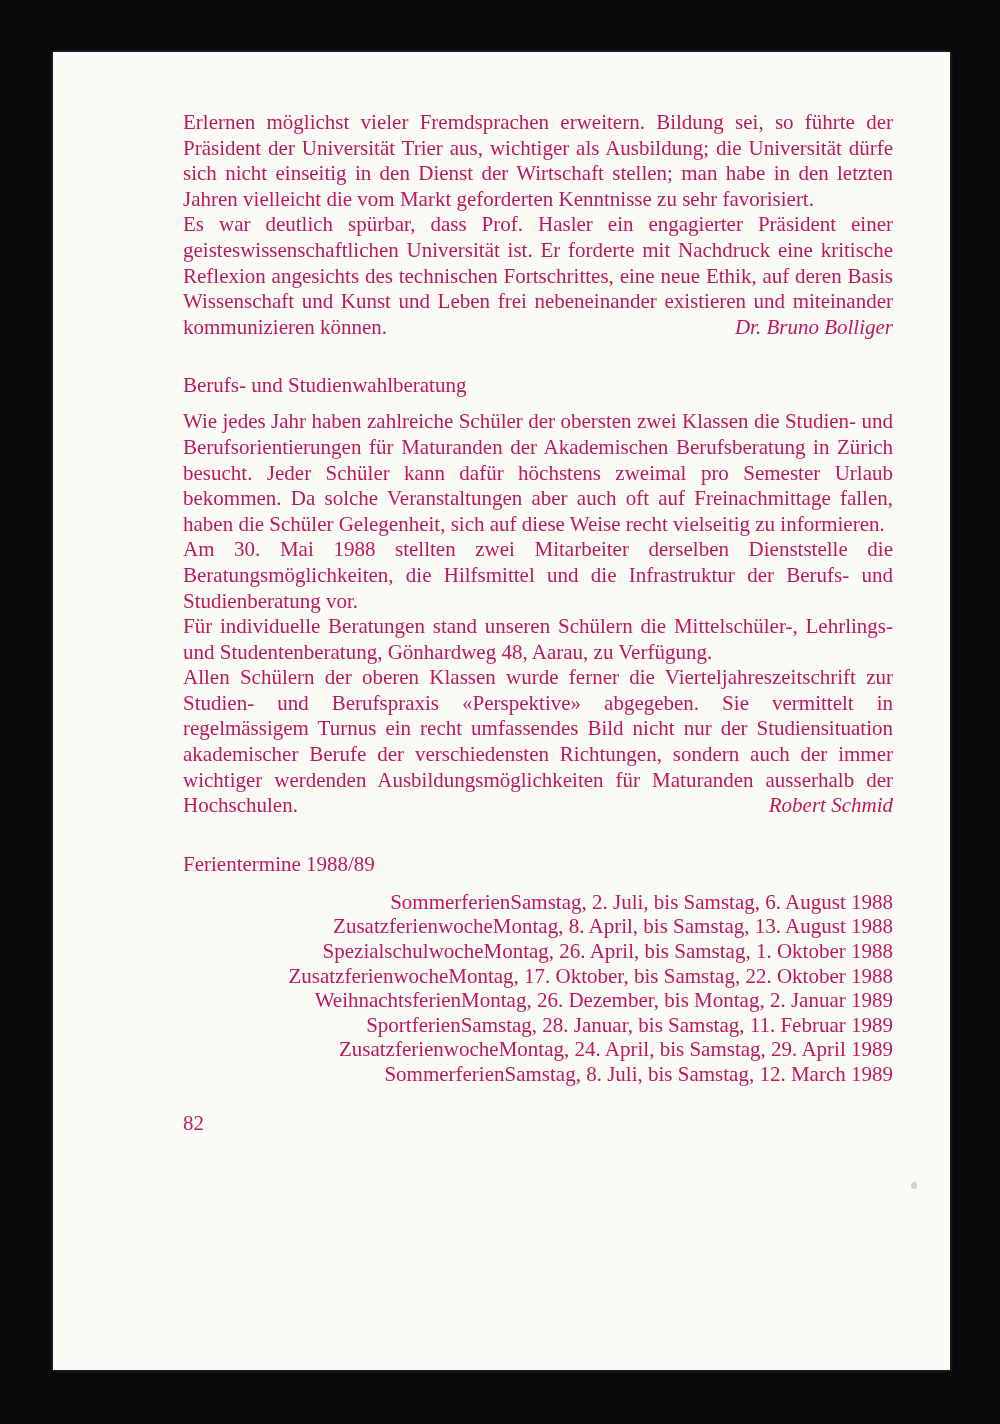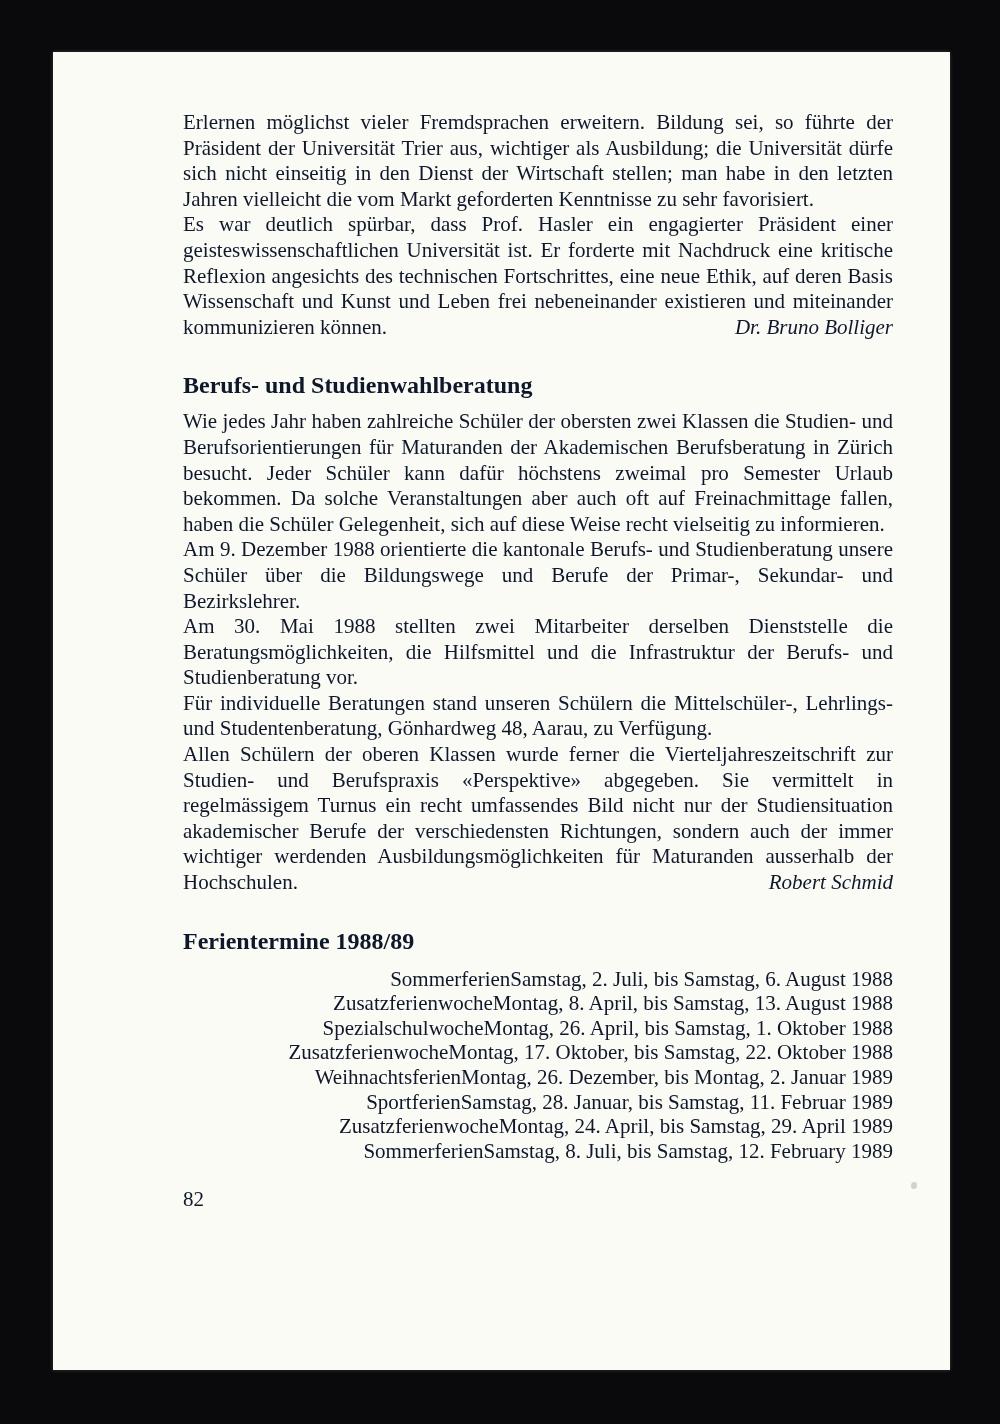--- a/index.html
+++ b/index.html
@@ -10,39 +10,39 @@
     font-family: "Liberation Serif", serif;
     overflow: hidden;
   }
   .page {
     position: absolute;
     left: 53px; top: 52px;
     width: 897px; height: 1318px;
     background: #fbfbf6;
     box-sizing: border-box;
     padding: 58px 57px 0 130px;
-    color: #0f172a;
+    color: #be185d;
     box-shadow: 0 0 4px rgba(200,200,200,0.25);
   }
   .para {
     margin: 0;
     font-size: 21px;
     line-height: 25.6px;
     text-align: justify;
     overflow: hidden; 
   }
   .sig {
     float: right;
     font-style: italic;
     white-space: nowrap;
     padding-left: 20px;
   }
   .heading {
-    font-size: 24px;
-    font-weight: bold;
+    font-size: 21px;
+    font-weight: normal;
     line-height: 26px;
     margin: 32px 0 11px 0;
   }
   .ferien { margin-top: 13px; text-align: right; }
   .frow {
     font-size: 21px;
     line-height: 24.6px;
     white-space: nowrap;
   }
   .flabel { display: inline-block; width: 194px; }
@@ -65,34 +65,33 @@
 
 <div class="page">
 
   <p class="para"><span>Erlernen möglichst vieler Fremdsprachen erweitern. Bildung sei, so führte der Präsident der Universität Trier aus, wichtiger als Ausbildung; die Universität dürfe sich nicht einseitig in den Dienst der Wirtschaft stellen; man habe in den letzten Jahren vielleicht die vom Markt geforderten Kenntnisse zu sehr favorisiert.</span></p>
 
   <p class="para"><span>Es war deutlich spürbar, dass Prof. Hasler ein engagierter Präsident einer geisteswissenschaftlichen Universität ist. Er forderte mit Nachdruck eine kritische Reflexion angesichts des technischen Fortschrittes, eine neue Ethik, auf deren Basis Wissenschaft und Kunst und Leben frei nebeneinander existieren und miteinander kommunizieren können.</span><span class="sig">Dr. Bruno Bolliger</span></p>
 
   <h2 class="heading">Berufs- und Studienwahlberatung</h2>
 
   <p class="para"><span>Wie jedes Jahr haben zahlreiche Schüler der obersten zwei Klassen die Studien- und Berufsorientierungen für Maturanden der Akademischen Berufsberatung in Zürich besucht. Jeder Schüler kann dafür höchstens zweimal pro Semester Urlaub bekommen. Da solche Veranstaltungen aber auch oft auf Freinachmittage fallen, haben die Schüler Gelegenheit, sich auf diese Weise recht vielseitig zu informieren.</span></p>
-  <p class="para"><span>Am 9. Dezember 1988 orientierte die kantonale Berufs- und Studienberatung unsere Schüler über die Bildungswege und Berufe der Primar-, Sekundar- und Bezirkslehrer.</span></p>
   <p class="para"><span>Am 30. Mai 1988 stellten zwei Mitarbeiter derselben Dienststelle die Beratungsmöglichkeiten, die Hilfsmittel und die Infrastruktur der Berufs- und Studienberatung vor.</span></p>
   <p class="para"><span>Für individuelle Beratungen stand unseren Schülern die Mittelschüler-, Lehrlings- und Studentenberatung, Gönhardweg 48, Aarau, zu Verfügung.</span></p>
   <p class="para"><span>Allen Schülern der oberen Klassen wurde ferner die Vierteljahreszeitschrift zur Studien- und Berufspraxis «Perspektive» abgegeben. Sie vermittelt in regelmässigem Turnus ein recht umfassendes Bild nicht nur der Studiensituation akademischer Berufe der verschiedensten Richtungen, sondern auch der immer wichtiger werdenden Ausbildungsmöglichkeiten für Maturanden ausserhalb der Hochschulen.</span><span class="sig">Robert Schmid</span></p>
 
   <h2 class="heading">Ferientermine 1988/89</h2>
 
   <div class="ferien">
     <div class="frow"><span class="flabel">Sommerferien</span><span class="fdates">Samstag, 2. Juli, bis Samstag, 6. August 1988</span></div>
     <div class="frow"><span class="flabel">Zusatzferienwoche</span><span class="fdates">Montag, 8. April, bis Samstag, 13. August 1988</span></div>
     <div class="frow"><span class="flabel">Spezialschulwoche</span><span class="fdates">Montag, 26. April, bis Samstag, 1. Oktober 1988</span></div>
     <div class="frow"><span class="flabel">Zusatzferienwoche</span><span class="fdates">Montag, 17. Oktober, bis Samstag, 22. Oktober 1988</span></div>
     <div class="frow"><span class="flabel">Weihnachtsferien</span><span class="fdates">Montag, 26. Dezember, bis Montag, 2. Januar 1989</span></div>
     <div class="frow"><span class="flabel">Sportferien</span><span class="fdates">Samstag, 28. Januar, bis Samstag, 11. Februar 1989</span></div>
     <div class="frow"><span class="flabel">Zusatzferienwoche</span><span class="fdates">Montag, 24. April, bis Samstag, 29. April 1989</span></div>
-    <div class="frow"><span class="flabel">Sommerferien</span><span class="fdates">Samstag, 8. Juli, bis Samstag, 12. February 1989</span></div>
+    <div class="frow"><span class="flabel">Sommerferien</span><span class="fdates">Samstag, 8. Juli, bis Samstag, 12. March 1989</span></div>
   </div>
 
   <div class="pagenum">82</div>
 
   <div class="speck"></div>
 </div>
 
 </body></html>

